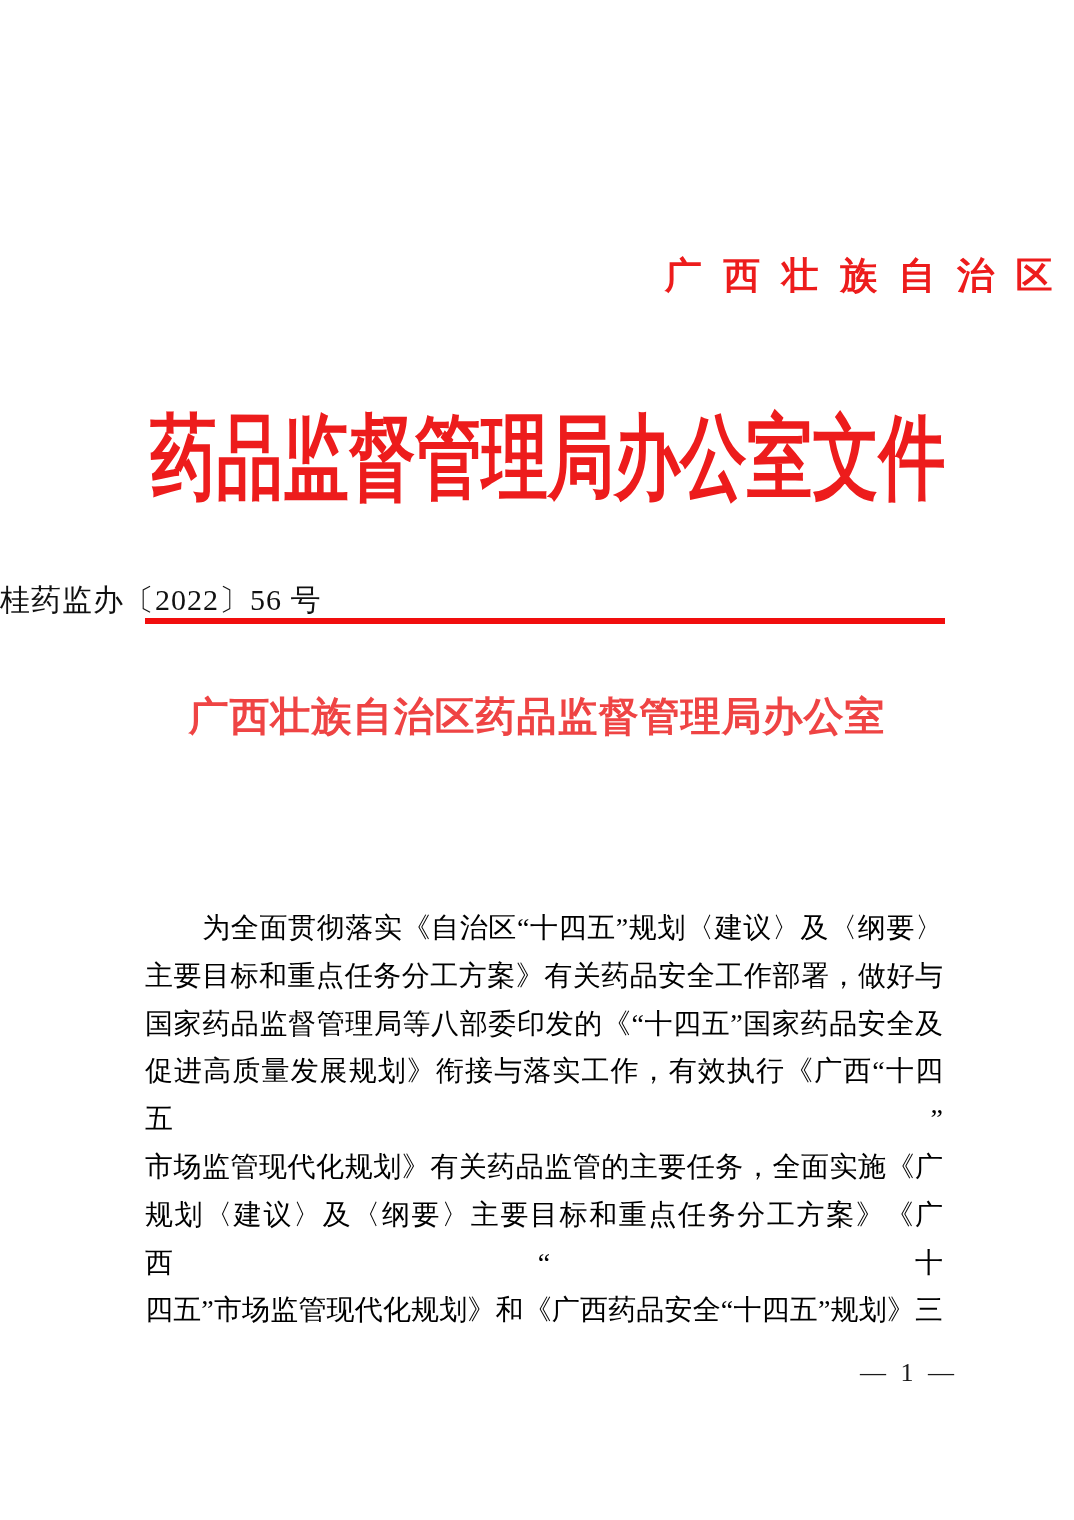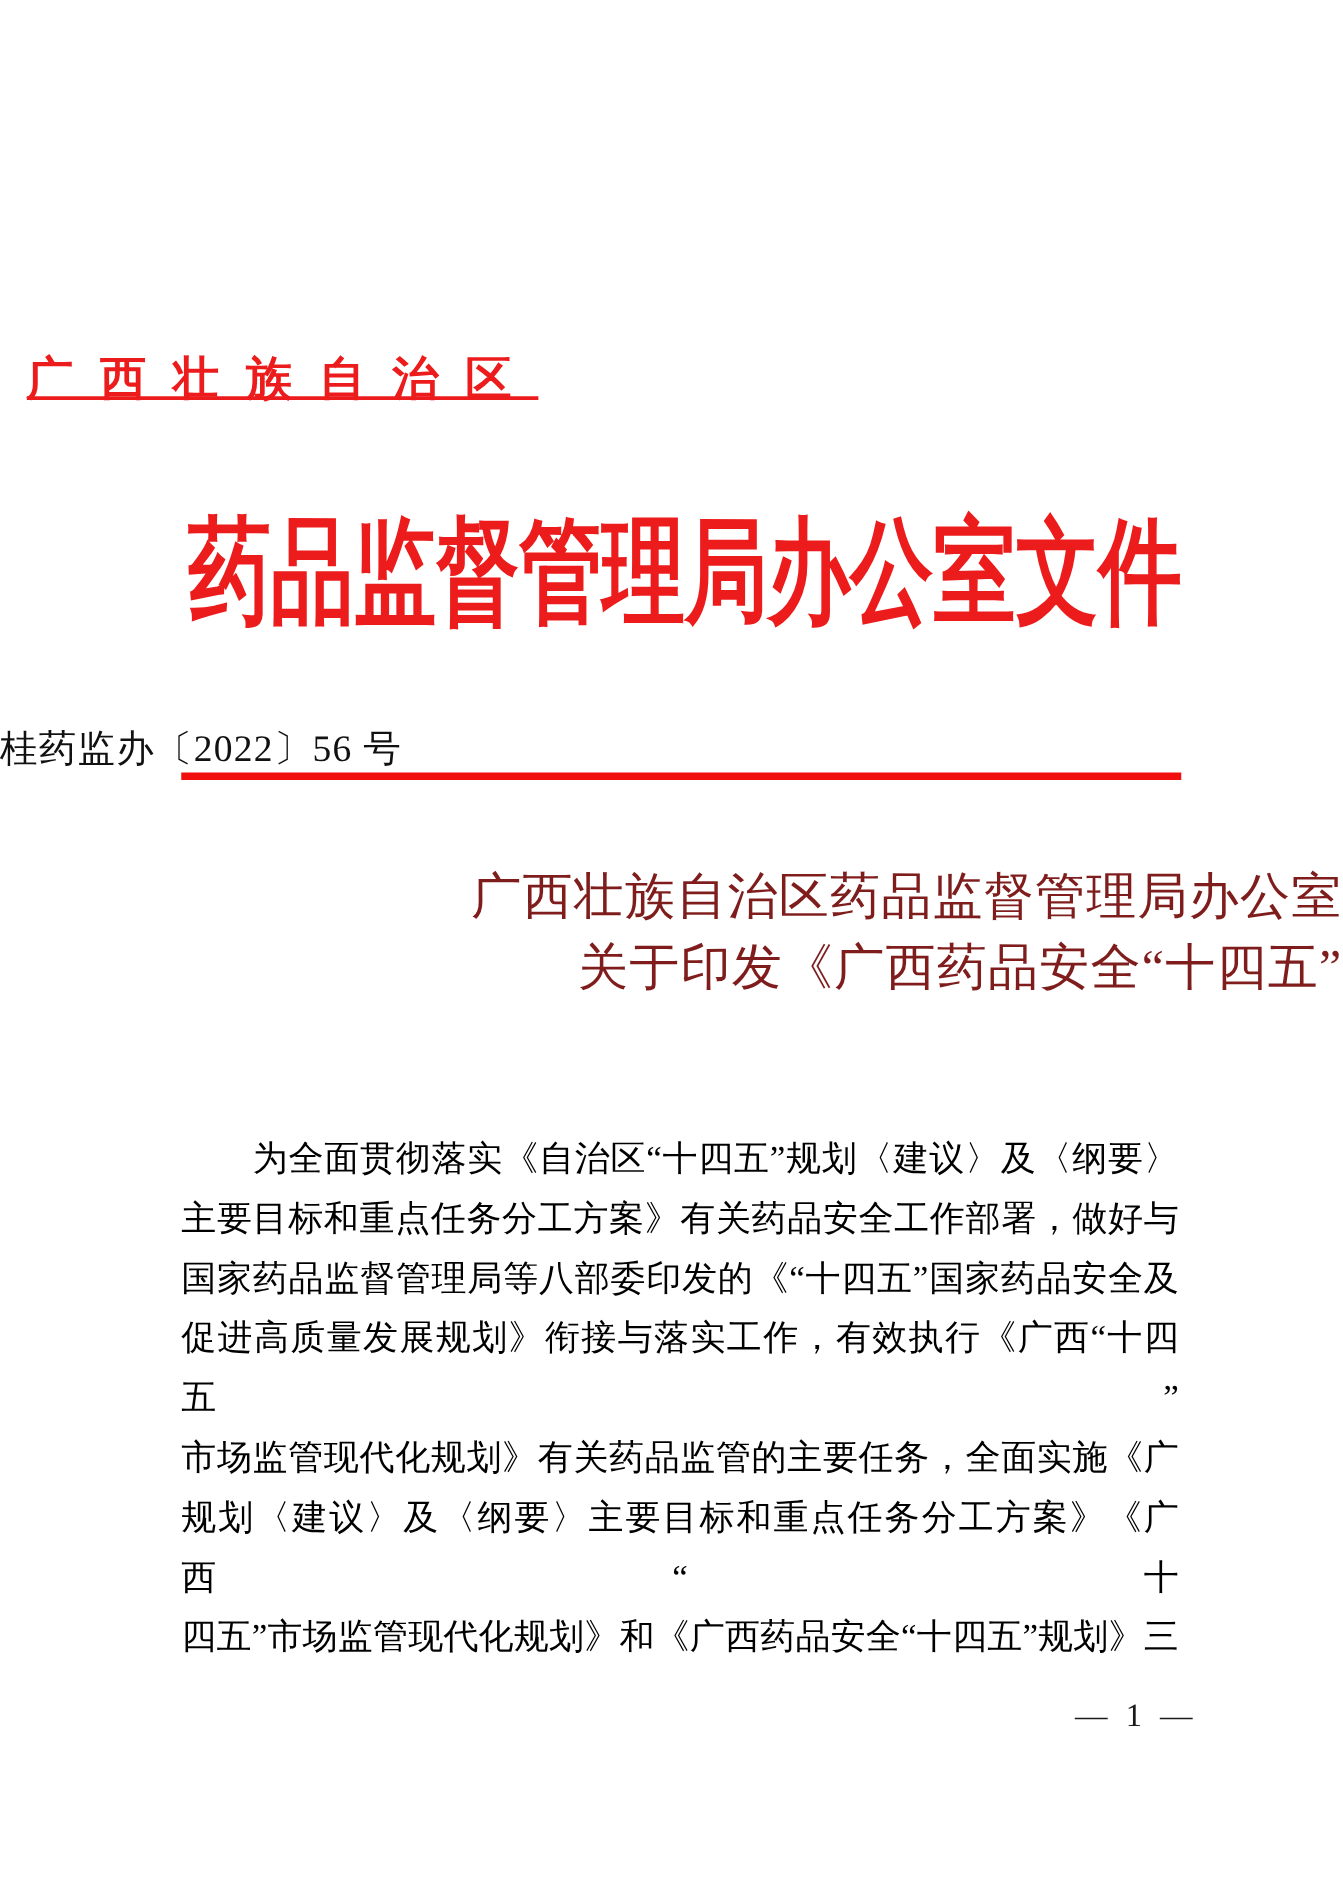--- a/index.html
+++ b/index.html
@@ -18,32 +18,31 @@
     position: relative;
     width: 1074px;
     height: 1520px;
     background: var(--paper);
     overflow: hidden;
     margin: 0 auto;
   }
   
   .org-line {
     position: absolute;
-    top: 284px;
+    top: 256px;
     left: 0;
     width: 100%;
-    text-align: left;
+    text-align: right;
     font-size: 37px;
     font-weight: bold;
     color: var(--red);
     letter-spacing: 0.58em;
     text-indent: 0.58em;
     white-space: nowrap;
     line-height: 1.1;
-    text-decoration: underline;
   }
   
   .doc-title {
     position: absolute;
     top: 410px;
     left: 0;
     width: 100%;
     text-align: center;
     font-size: 92px;
     font-weight: bold;
@@ -73,25 +72,25 @@
     width: 800px;
     height: 6px;
     background: var(--rule-red);
   }
   
   .subject {
     position: absolute;
     top: 688px;
     left: 0;
     width: 100%;
-    text-align: right;
-    font-weight: normal;
+    text-align: center;
+    font-weight: bold;
     font-size: 40px;
     line-height: 57px;
-    color: #7f1d1d;
+    color: #ef4444;
     letter-spacing: 1px;
   }
   
   .body-text {
     position: absolute;
     top: 904px;
     left: 145px;
     width: 798px;
     font-size: 28px;
     line-height: 47.8px;
@@ -121,21 +120,20 @@
   <div class="org-line">广西壮族自治区</div>
 
   <div class="doc-title">药品监督管理局办公室文件</div>
 
   <div class="doc-number">桂药监办〔2022〕56 号</div>
 
   <div class="red-rule"></div>
 
   <div class="subject">
     <div class="subject-line">广西壮族自治区药品监督管理局办公室</div>
-    <div class="subject-line">关于印发《广西药品安全“十四五”</div>
   </div>
 
   <div class="body-text">
     <div class="body-line">　　为全面贯彻落实《自治区“十四五”规划〈建议〉及〈纲要〉</div>
     <div class="body-line">主要目标和重点任务分工方案》有关药品安全工作部署，做好与</div>
     <div class="body-line">国家药品监督管理局等八部委印发的《“十四五”国家药品安全及</div>
     <div class="body-line">促进高质量发展规划》衔接与落实工作，有效执行《广西“十四五”</div>
     <div class="body-line">市场监管现代化规划》有关药品监管的主要任务，全面实施《广</div>
     <div class="body-line">规划〈建议〉及〈纲要〉主要目标和重点任务分工方案》《广西“十</div>
     <div class="body-line">四五”市场监管现代化规划》和《广西药品安全“十四五”规划》三</div>

